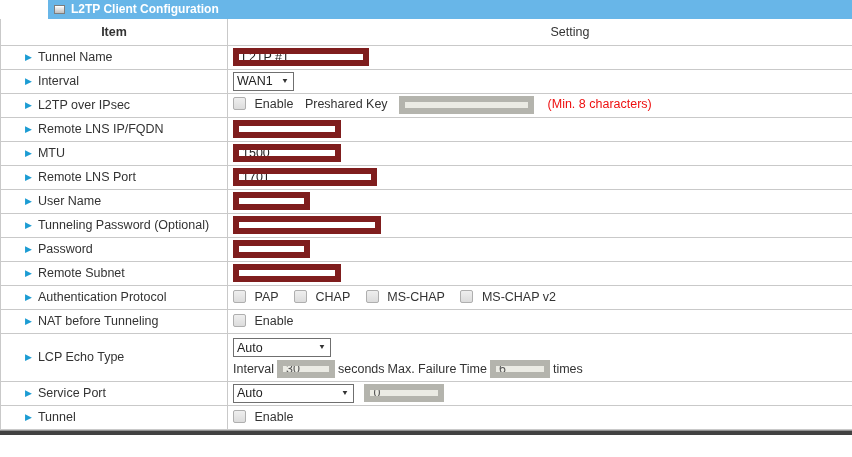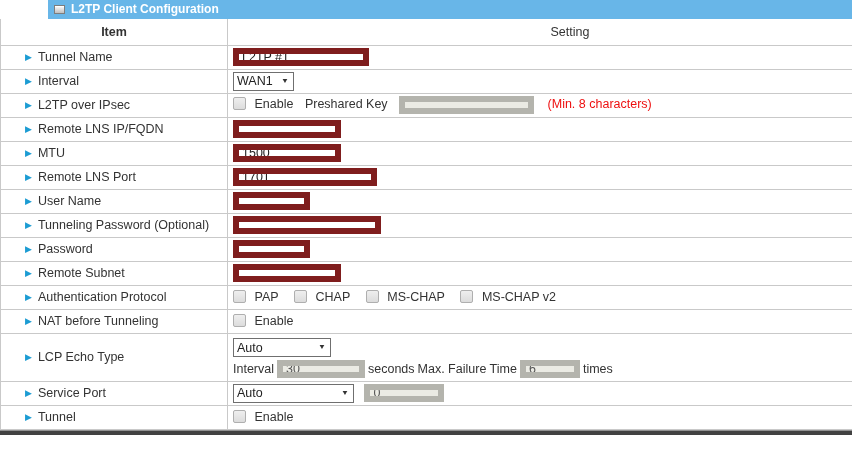--- a/index.html
+++ b/index.html
@@ -18,21 +18,21 @@
   thead tr{height:26px;}
   tbody tr{height:24px;}
   tbody tr.tall{height:48px;}
   .th-item{border-right:1px solid var(--c-border);font-size:12.5px;font-weight:bold;text-align:center;}
   .th-setting{font-size:12.5px;font-weight:normal;text-align:center;padding-left:60px;}
   .item-cell{border-right:1px solid var(--c-border);padding-left:24px;font-size:12.5px;white-space:nowrap;}
   .arrow{color:var(--c-arrow);font-size:9px;margin-right:6px;display:inline-block;transform:translateY(-1px);}
   .setting-cell{padding-left:5px;font-size:12.5px;}
   .txt{height:18px;border:6px solid #7f1d1d;background:#fff;font-family:Liberation Sans, sans-serif;font-size:12.5px;color:#222;padding:0 3px;vertical-align:middle;}
   .txt:disabled{background:#ebebe4;border-color:#b4b4ad;color:#555;}
-  .w61{width:61px}.w71{width:88px}.w60{width:60px}.w77{width:77px}.w80{width:80px}
+  .w61{width:61px}.w71{width:58px}.w60{width:60px}.w77{width:77px}.w80{width:80px}
   .w108{width:108px}.w121{width:121px}.w135{width:135px}.w136{width:136px}
   .w148{width:148px}.w160{width:144px}.w98{width:98px}
   .cb{appearance:none;-webkit-appearance:none;width:13px;height:13px;border:1px solid #afafaf;border-radius:2px;background:linear-gradient(#efefef,#dcdcdc);vertical-align:-2px;margin:0 5px 0 0;padding:0;}
   .cb-label{margin-right:12px;}
   .plain-label{margin-right:8px;}
   .hint{color:var(--c-hint);margin-left:10px;}
   .sel-wrap{position:relative;display:inline-block;vertical-align:middle;}
   select{appearance:none;-webkit-appearance:none;height:19px;border:1px solid #6f6f6f;border-radius:0;background:#fff;font-family:inherit;font-size:12.5px;color:#222;padding:0 18px 0 3px;margin:0;}
   .sel-arrow{position:absolute;right:5px;top:50%;transform:translateY(-55%) scaleY(.85);font-size:8px;color:#333;pointer-events:none;}
   .line{line-height:1;margin:2px 0 3px 0;}

